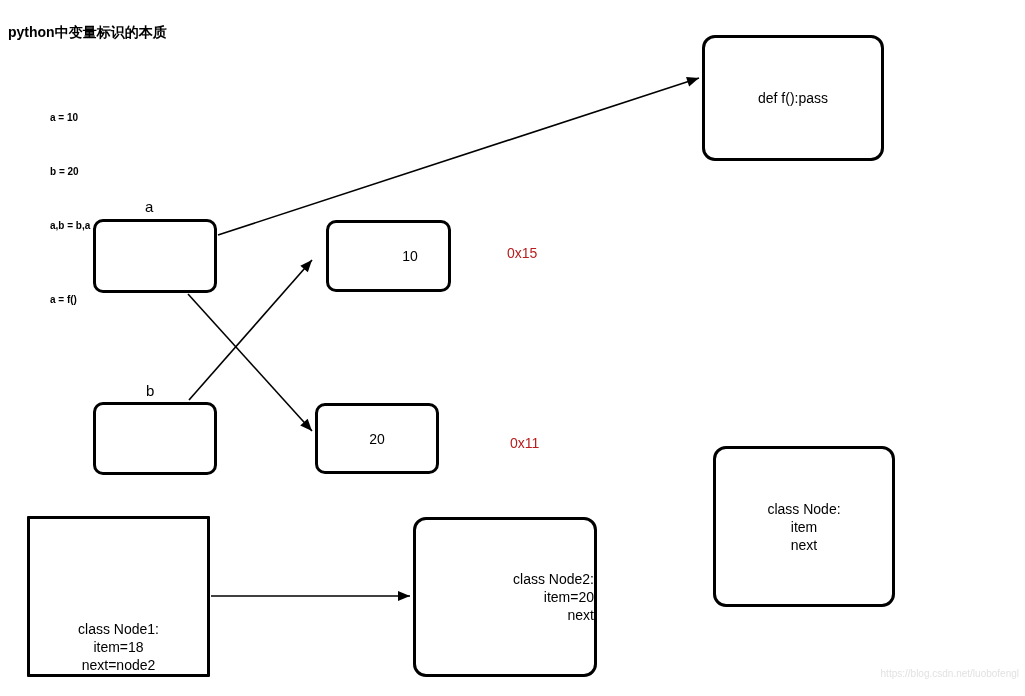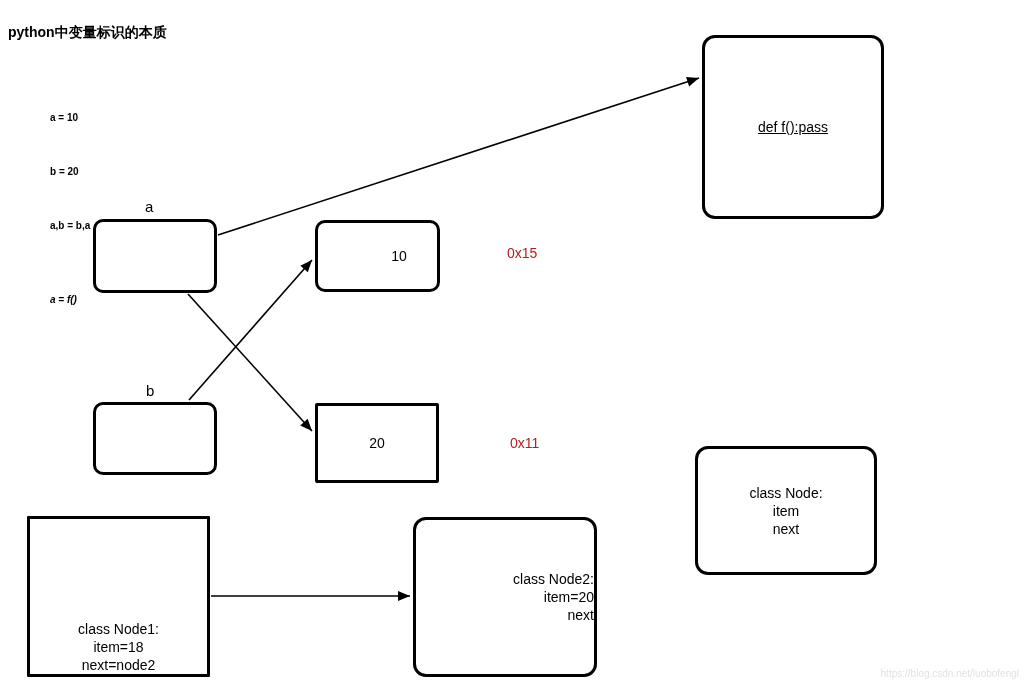--- a/index.html
+++ b/index.html
@@ -36,44 +36,43 @@
     top: 73px;
     font-size: 10px;
     font-weight: bold;
     color: #000000;
     line-height: 18px;
     z-index: 3;
     white-space: pre;
   }
   .code-line4 {
     margin-top: 20px;
-    font-style: italic;
   }
   .box {
     position: absolute;
     background: #ffffff;
     border: 3px solid #000000;
     border-radius: 11px;
     box-sizing: border-box;
     display: flex;
     flex-direction: column;
     align-items: center;
     justify-content: center;
     font-size: 14px;
     color: #000000;
     text-align: center;
     line-height: 18px;
     z-index: 2;
   }
   .box-var-a   { left: 93px;  top: 219px; width: 124px; height: 74px;  border-radius: 10px; }
   .box-var-b   { left: 93px;  top: 402px; width: 124px; height: 73px;  border-radius: 10px; }
-  .box-val-10  { left: 315px; top: 220px; width: 125px; height: 72px;  border-radius: 10px; padding-left: 43px; }
-  .box-val-20  { left: 315px; top: 403px; width: 124px; height: 80px;  border-radius: 2px; align-items: center; }
-  .box-def-f   { left: 702px; top: 35px;  width: 182px; height: 184px; border-radius: 13px; text-decoration: underline; }
-  .box-class-node { left: 695px; top: 446px; width: 182px; height: 129px; border-radius: 13px; }
+  .box-val-10  { left: 326px; top: 220px; width: 125px; height: 72px;  border-radius: 10px; padding-left: 43px; }
+  .box-val-20  { left: 315px; top: 403px; width: 124px; height: 71px;  border-radius: 10px; align-items: center; }
+  .box-def-f   { left: 702px; top: 35px;  width: 182px; height: 126px; border-radius: 13px; }
+  .box-class-node { left: 713px; top: 446px; width: 182px; height: 161px; border-radius: 13px; }
   .box-node1   { left: 27px;  top: 516px; width: 183px; height: 161px; border-radius: 1px; justify-content: flex-end; }
   .box-node2   { left: 413px; top: 517px; width: 184px; height: 160px; border-radius: 13px; align-items: flex-end; }
   .var-label {
     position: absolute;
     font-size: 15px;
     color: #000000;
     z-index: 3;
   }
   .label-a { left: 145px; top: 198px; }
   .label-b { left: 146px; top: 382px; }

